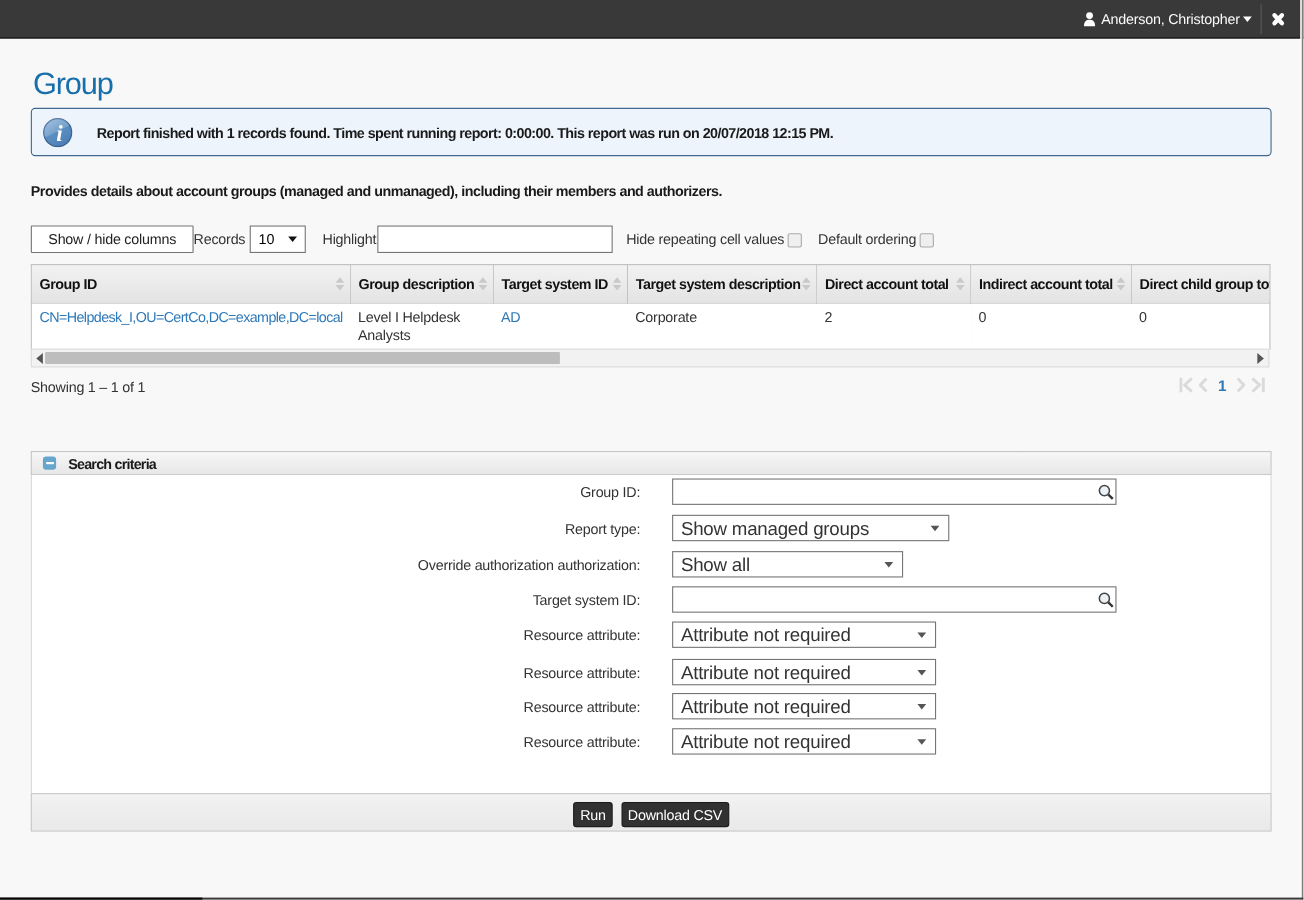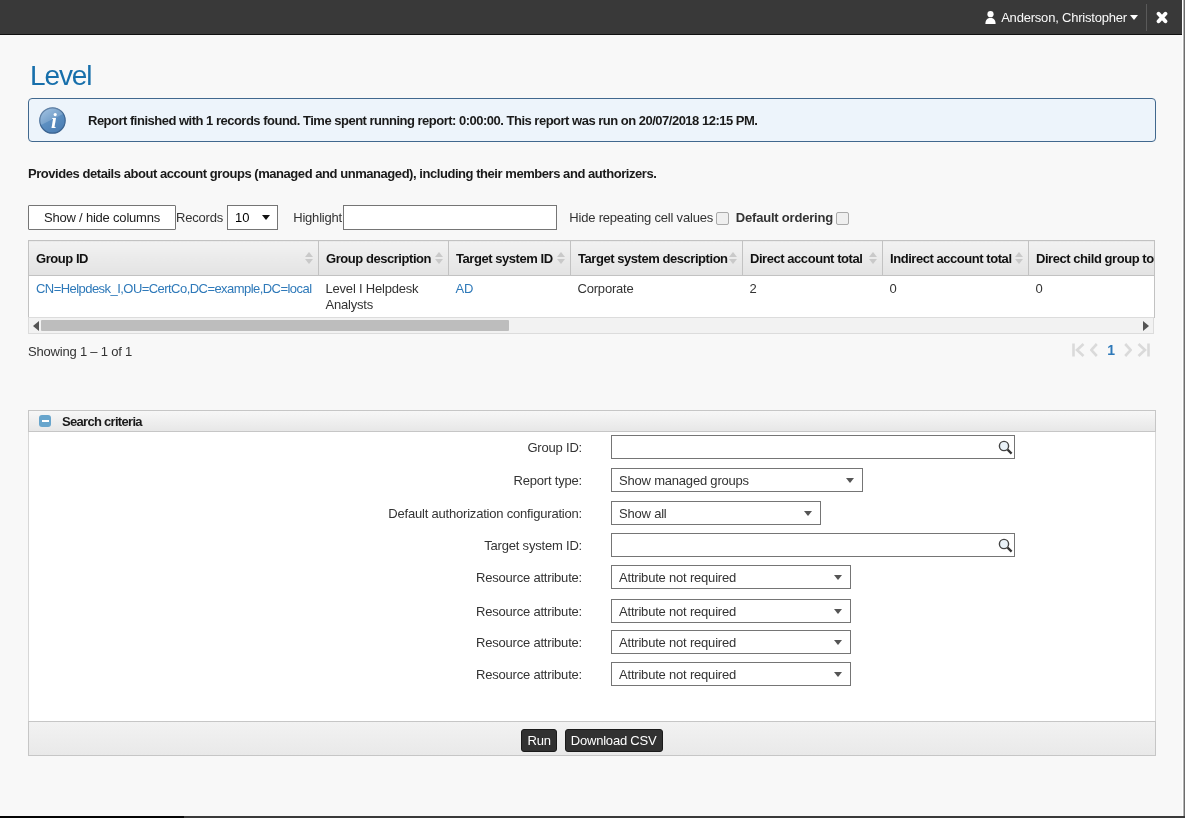--- a/index.html
+++ b/index.html
@@ -30,21 +30,21 @@
 .controls { position:absolute; left:28px; top:205px; width:1128px; height:25px; font-size:13px; letter-spacing:-0.2px; color:#333; }
 .controls > * { position:absolute; }
 .btn-white { left:0; top:0; width:148px; height:25px; background:#fff; border:1px solid #757575; border-radius:1px; font-family:"Liberation Sans",sans-serif; font-size:13px; letter-spacing:-0.2px; color:#222; }
 .lab-records { right:933px; top:5px; }
 .sel-records { left:199px; top:0; width:51px; height:25px; border:1px solid #757575; background:#fff; font-family:"Liberation Sans",sans-serif; font-size:13px; padding-left:7px; border-radius:0; appearance:none; -webkit-appearance:none; }
 .sel-arrow-rec { left:234px; top:10px; width:0; height:0; border-left:4px solid transparent; border-right:4px solid transparent; border-top:5px solid #111; pointer-events:none; }
 .lab-highlight { right:814px; top:5px; }
 .inp-highlight { left:315px; top:0; width:214px; height:25px; border:1px solid #757575; background:#fff; outline:none; }
 .lab-hide { right:443px; top:5px; }
 .cb1 { left:688px; top:7px; }
-.lab-def { right:323px; top:5px;font-weight:bold; }
+.lab-def { right:323px; top:5px; }
 .cb2 { left:808px; top:7px; }
 .cb { width:13px; height:13px; background:#efefef; border:1px solid #aaa; border-radius:2px; }
 
 
 .tbl { position:absolute; left:28px; top:240px; width:1126px; }
 table { border-collapse:collapse; table-layout:fixed; width:1126px; }
 thead th { height:35px; background:linear-gradient(#f2f2f2,#e3e3e3); border:1px solid #c2c2c2; border-width:1px 1px 1px 0; font-size:13px; letter-spacing:-0.45px; font-weight:bold; color:#111; text-align:left; padding:0 18px 0 7px; position:relative; overflow:hidden; white-space:nowrap; }
 thead th:first-child { border-left:1px solid #c2c2c2; }
 tbody td { height:42px; background:#fff; font-size:13px; letter-spacing:-0.2px; line-height:15.5px; color:#333; vertical-align:top; padding:5px 8px 0 7px; overflow:hidden; }
 tbody td:first-child { border-left:1px solid #c2c2c2; } tbody tr { border-bottom:1px solid #f0f0f0; }
@@ -70,21 +70,21 @@
 
 
 .panel { position:absolute; left:28px; top:410px; width:1128px; }
 .panel-h { height:22px; background:linear-gradient(#f7f7f7,#e7e7e7); border:1px solid #c6c6c6; display:flex; align-items:center; }
 .panel-h .minus { width:12px; height:12px; margin-left:10px; background:#68a5cc; border-radius:3px; position:relative; }
 .panel-h .minus::after { content:""; position:absolute; left:2.5px; top:5px; width:7px; height:2px; background:#fff; }
 .panel-h b { margin-left:11px; font-size:13px; letter-spacing:-0.7px; color:#1a1a1a; }
 .panel-b { background:#fff; border-left:1px solid #d7d7d7; border-right:1px solid #d7d7d7; padding-top:3px; height:289px; }
 .frow { height:32px; position:relative; } .panel-b .frow:nth-child(1),.panel-b .frow:nth-child(2){height:33px} .panel-b .frow:nth-child(5){height:34px} .panel-b .frow:nth-child(6){height:31px} .panel-b .frow:nth-child(9){height:27px}
 .frow label { position:absolute; right:573px; top:5px; font-size:13px; letter-spacing:-0.2px; color:#333; white-space:nowrap; }
-.fctl { position:absolute; left:582px; top:0; height:24px; border:1px solid #757575; background:#fff; font-family:"Liberation Sans",sans-serif; font-size:13px; letter-spacing:-0.2px; color:#333; outline:none; }
+.fctl { position:absolute; left:582px; top:0; height:24px; border:1px solid #757575; background:#fff; font-family:"Liberation Sans",sans-serif; font-size:17px; letter-spacing:-0.2px; color:#333; outline:none; }
 input.fctl { padding:0 6px; }
 select.fctl { appearance:none; -webkit-appearance:none; border-radius:0; padding-left:7px; }
 .selwrap { position:absolute; left:582px; top:0; }
 .selwrap select { position:static; }
 .selwrap .arr { position:absolute; top:10px; width:0; height:0; border-left:4.5px solid transparent; border-right:4.5px solid transparent; border-top:5.5px solid #555; pointer-events:none; }
 .w404 { width:404px; }
 .w252 { width:252px; }
 .w210 { width:210px; }
 .w240 { width:240px; }
 .mag { position:absolute; left:968px; top:4px; }
@@ -110,21 +110,21 @@
     <span class="caret"></span>
   </span>
   <span class="sep"></span>
   <span class="close">
     <svg width="12" height="14" viewBox="0 0 12 14">
         <path d="M2.6 3.8 L9.4 11.2 M9.4 3.8 L2.6 11.2" stroke="#fff" stroke-width="3.9" stroke-linecap="round"></path>
       </svg>
   </span>
 </div>
 
-<h1>Level</h1>
+<h1>Group</h1>
 
 <div class="infobox">
   <svg width="27" height="27" viewBox="0 0 27 27">
     <defs>
         <linearGradient id="ig" x1="0.1" y1="0" x2="0.8" y2="1">
       <stop offset="0" stop-color="#8fb6dc"></stop>
           <stop offset="0.45" stop-color="#5d90c2"></stop>
           <stop offset="1" stop-color="#4a7cb2"></stop>
     </linearGradient>
       </defs>
@@ -239,21 +239,21 @@
       <svg class="mag" width="17" height="17" viewBox="0 0 17 17">
           <circle cx="7" cy="7" r="4.6" fill="#eaf2f8" stroke="#444" stroke-width="1.4"></circle>
           <line x1="10.6" y1="10.6" x2="14.6" y2="14.6" stroke="#333" stroke-width="2.2"></line>
         </svg>
     </div>
     <div class="frow">
       <label>Report type:</label>
       <span class="selwrap"><select class="fctl w252"><option>Show managed groups</option></select><span class="arr" style="left:235px"></span></span>
     </div>
     <div class="frow">
-      <label>Default authorization configuration:</label>
+      <label>Override authorization authorization:</label>
       <span class="selwrap"><select class="fctl w210"><option>Show all</option></select><span class="arr" style="left:193px"></span></span>
     </div>
     <div class="frow">
       <label>Target system ID:</label>
       <input class="fctl w404" style="">
       <svg class="mag" width="17" height="17" viewBox="0 0 17 17">
           <circle cx="7" cy="7" r="4.6" fill="#eaf2f8" stroke="#444" stroke-width="1.4"></circle>
           <line x1="10.6" y1="10.6" x2="14.6" y2="14.6" stroke="#333" stroke-width="2.2"></line>
         </svg>
     </div>

